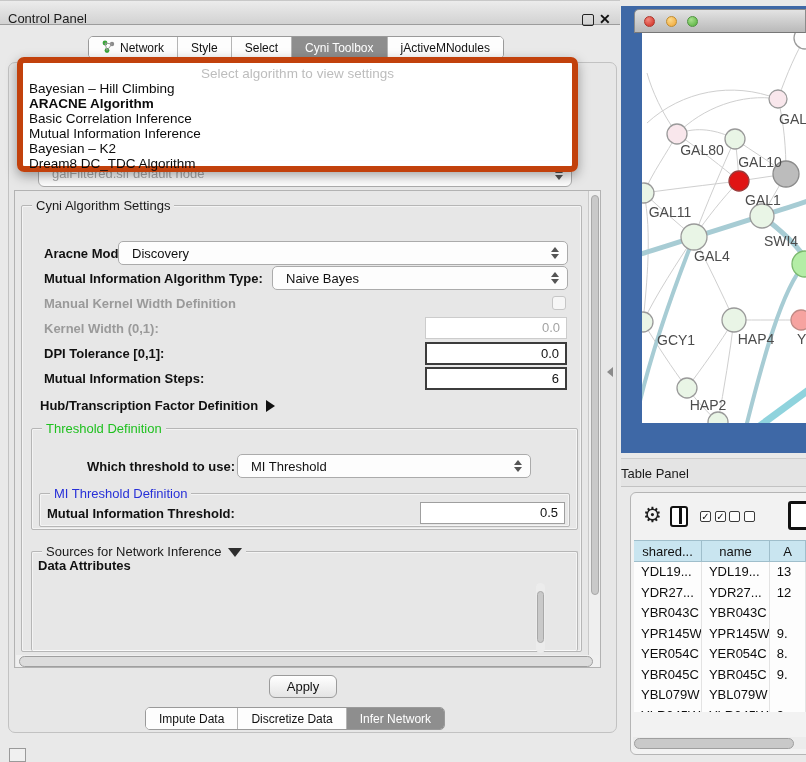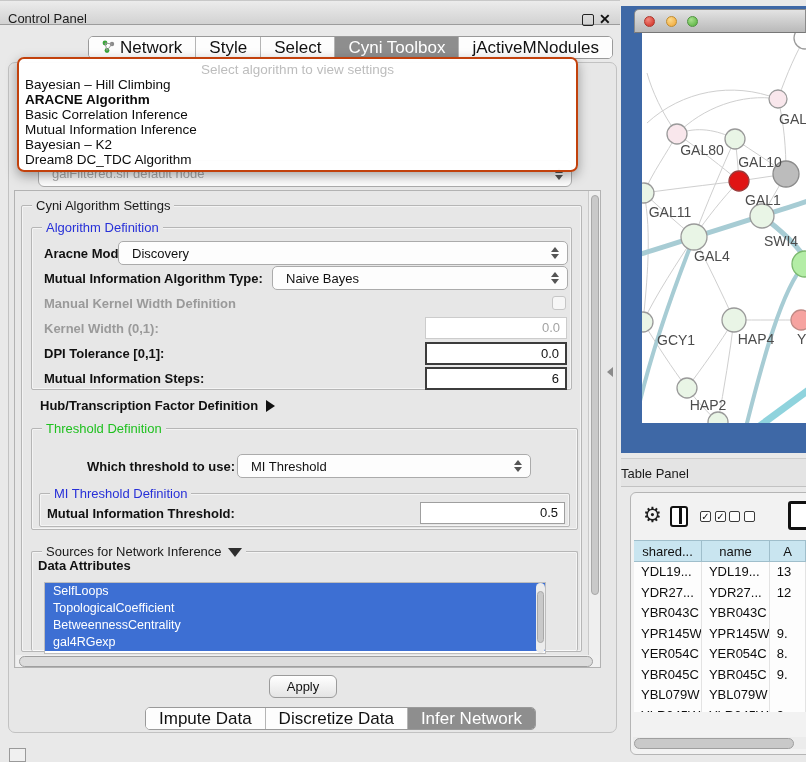--- a/index.html
+++ b/index.html
@@ -5,21 +5,21 @@
   html,body{margin:0;padding:0}
   body{width:806px;height:762px;background:#e9e9e9;font-family:"Liberation Sans",sans-serif;position:relative;overflow:hidden;-webkit-font-smoothing:antialiased}
   .abs{position:absolute}
   
   .cp-titlebar{left:0;top:6;width:620px;height:25px;background:linear-gradient(#ececec,#d2d2d2);border-top:1px solid #c8c8c8;border-bottom:1px solid #9c9c9c;box-sizing:border-box}
   .cp-title{left:8px;top:10px;font-size:13px;color:#1b1b1b}
   .wbtn{top:11px;font-size:12px;color:#111;line-height:14px}
   .float-btn{left:582px;width:10px;height:10px;border:1.5px solid #222;border-radius:2px;top:13px}
   .close-btn{left:599px;font-weight:bold;font-size:14px}
   .tabgroup{display:flex;border:1px solid #9a9a9a;border-radius:5px;overflow:hidden;background:#fdfdfd;height:23px;box-sizing:border-box}
-  .tabgroup .tab{display:flex;align-items:center;gap:5px;padding:0 13px;font-size:17px;color:#111;border-right:1px solid #b5b5b5;background:#fdfdfd;white-space:nowrap}
+  .tabgroup .tab{display:flex;align-items:center;gap:5px;padding:0 13px;font-size:12px;color:#111;border-right:1px solid #b5b5b5;background:#fdfdfd;white-space:nowrap}
   .tabgroup .tab:last-child{border-right:none}
   .tabgroup .tab.sel{background:#8e8e8e;color:#fff}
   .outer-panel{left:8px;top:62px;width:609px;height:671px;background:#e7e7e7;border:1px solid #c2c2c2;border-radius:7px;box-sizing:border-box}
   .combo{background:#fdfdfd;border:1px solid #ababab;border-radius:5px;box-sizing:border-box;display:flex;align-items:center;font-size:13px;color:#111}
   .combo .val{padding-left:13px;flex:1;overflow:hidden;white-space:nowrap}
   .spinner{width:16px;display:flex;flex-direction:column;align-items:center;justify-content:center;gap:2px;margin-right:4px}
   .spinner i{width:0;height:0;border-left:4px solid transparent;border-right:4px solid transparent;display:block}
   .spinner .up{border-bottom:5px solid #555}
   .spinner .dn{border-top:5px solid #555}
   .fieldset{border:1px solid #b6b6b6;border-radius:2px;box-sizing:border-box;box-shadow:inset 0 0 0 1px rgba(255,255,255,.55)}
@@ -34,21 +34,21 @@
   .tfield.dis{border:1px solid #cccccc;color:#a3a3a3}
   .arrow-r{display:inline-block;width:0;height:0;border-top:6px solid transparent;border-bottom:6px solid transparent;border-left:9px solid #111;vertical-align:-2px;margin-left:8px}
   .arrow-d{display:inline-block;width:0;height:0;border-left:7px solid transparent;border-right:7px solid transparent;border-top:9px solid #2e2e2e;vertical-align:-1px;margin-left:6px}
   .attr-list{background:#ffffff;border:1px solid #bdbdbd;box-sizing:border-box;overflow:hidden}
   .attr-item{height:17px;line-height:17px;background:#3d6fd3;color:#fff;font-size:12.5px;padding-left:8px;white-space:nowrap}
   .vtrack{background:#f1f1f1;border:1px solid #cfcfcf;border-radius:6px;box-sizing:border-box}
   .vthumb{background:#c9c9c9;border:1px solid #a8a8a8;border-radius:5px;box-sizing:border-box}
   .hthumb{background:#dcdcdc;border:1px solid #9f9f9f;border-radius:6px;box-sizing:border-box}
   .btn{background:linear-gradient(#ffffff,#e4e4e4);border:1px solid #9b9b9b;border-radius:6px;font-size:13px;color:#111;display:flex;align-items:center;justify-content:center;box-sizing:border-box}
   
-  .popup{left:17px;top:57px;width:561px;height:115px;background:rgba(255,255,255,.97);border:2px solid #c2410c;border-radius:7px;box-shadow:0 4px 12px rgba(0,0,0,.35);box-sizing:border-box}
+  .popup{left:17px;top:57px;width:561px;height:115px;background:rgba(255,255,255,.97);border:6px solid #c2410c;border-radius:7px;box-shadow:0 4px 12px rgba(0,0,0,.35);box-sizing:border-box}
   .popup-head{text-align:center;color:#bdbdbd;font-size:13.5px;margin-top:3px;height:15px}
   .popup-item{font-size:13.5px;color:#0b0b0b;height:15px;line-height:15px;padding-left:6px;white-space:nowrap}
   .popup-item.bold{font-weight:bold}
   
   .desktop{left:621px;top:6px;width:185px;height:447px;background:#3e68a6}
   .net-titlebar{left:634px;top:9px;width:172px;height:24px;background:linear-gradient(#e3e3e3,#b9b9b9);border:1px solid #8b8b8b;border-bottom:1px solid #777;border-radius:5px 0 0 0;box-sizing:border-box}
   .light{width:11px;height:11px;border-radius:50%;top:6px;box-sizing:border-box}
   .net-canvas{left:642px;top:33px;width:164px;height:390px;background:#fff;overflow:hidden}
   .net-label{position:absolute;font-size:14px;color:#4c4c4c;white-space:nowrap}
   .tp-titlebar{left:621px;top:458px;width:185px;height:29px;background:#e4e4e4;border-top:1px solid #cdcdcd;border-bottom:1px solid #c2c2c2;box-sizing:border-box}
@@ -102,23 +102,20 @@
         <i class="dn"></i>
       </span>
   </div>
 
   <div class="abs" style="left:14px;top:190px;width:587px;height:478px;border:1px solid #b2b2b2;box-sizing:border-box;background:#e7e7e7"></div>
 
   <div class="abs fieldset" style="left:21px;top:205px;width:561px;height:447px">
     <span class="legend">Cyni Algorithm Settings</span>
   </div>
 
-  <div class="abs fieldset" style="left:31px;top:227px;width:541px;height:163px">
-    <span class="legend blue">Algorithm Definition</span>
-  </div>
   <span class="abs lbl" style="left:44px;top:246px">Aracne Mode:</span>
   <div class="abs combo" style="left:118px;top:241px;width:450px;height:24px">
     <span class="val">Discovery</span>
     <span class="spinner">
         <i class="up"></i>
         <i class="dn"></i>
       </span>
   </div>
   <span class="abs lbl" style="left:44px;top:271px">Mutual Information Algorithm Type:</span>
   <div class="abs combo" style="left:272px;top:266px;width:296px;height:24px">
@@ -155,28 +152,20 @@
   <div class="abs fieldset" style="left:39px;top:493px;width:531px;height:34px">
     <span class="legend blue">MI Threshold Definition</span>
   </div>
   <span class="abs lbl" style="left:47px;top:506px">Mutual Information Threshold:</span>
   <div class="abs tfield norm" style="left:420px;top:502px;width:145px">0.5</div>
 
   <div class="abs fieldset" style="left:31px;top:551px;width:547px;height:100px;border-bottom:none">
     <span class="legend"><span>Sources for Network Inference</span><span class="arrow-d"></span></span>
   </div>
   <span class="abs lbl" style="left:38px;top:558px">Data Attributes</span>
-  <div class="abs attr-list" style="left:44px;top:582px;width:502px;height:72px">
-    <div id="attr-items">
-        <div class="attr-item">SelfLoops</div>
-        <div class="attr-item">TopologicalCoefficient</div>
-        <div class="attr-item">BetweennessCentrality</div>
-        <div class="attr-item">gal4RGexp</div>
-      </div>
-  </div>
   <div class="abs vtrack" style="left:536px;top:583px;width:9px;height:70px;border:none;background:#ececec">
     <div class="vthumb" style="position:absolute;left:1px;top:8px;width:7px;height:52px"></div>
   </div>
 
   <div class="abs" style="left:588px;top:191px;width:12px;height:476px;background:#efefef;border-left:1px solid #c9c9c9;box-sizing:border-box">
     <div class="vthumb" style="position:absolute;left:1.5px;top:4px;width:8px;height:400px"></div>
   </div>
 
   <div class="abs" style="left:16px;top:655px;width:583px;height:12px;background:#f0f0f0">
     <div class="hthumb" style="position:absolute;left:3px;top:0.5px;width:574px;height:11px"></div>

